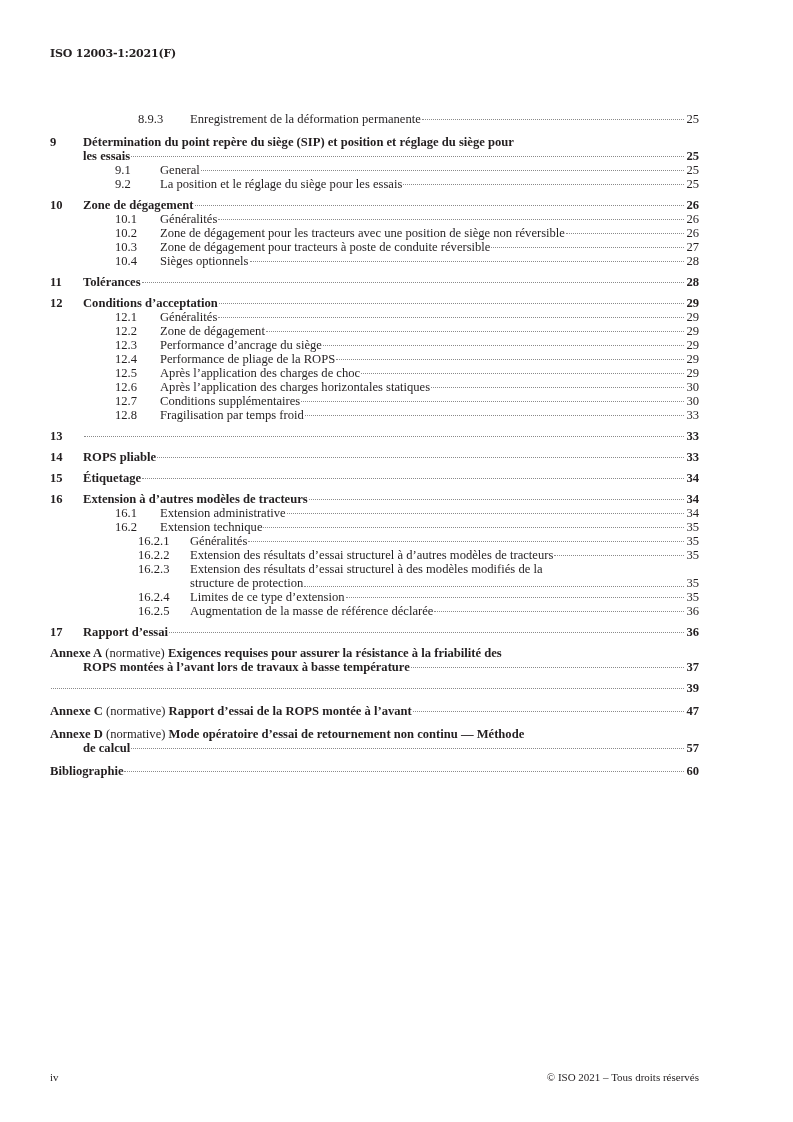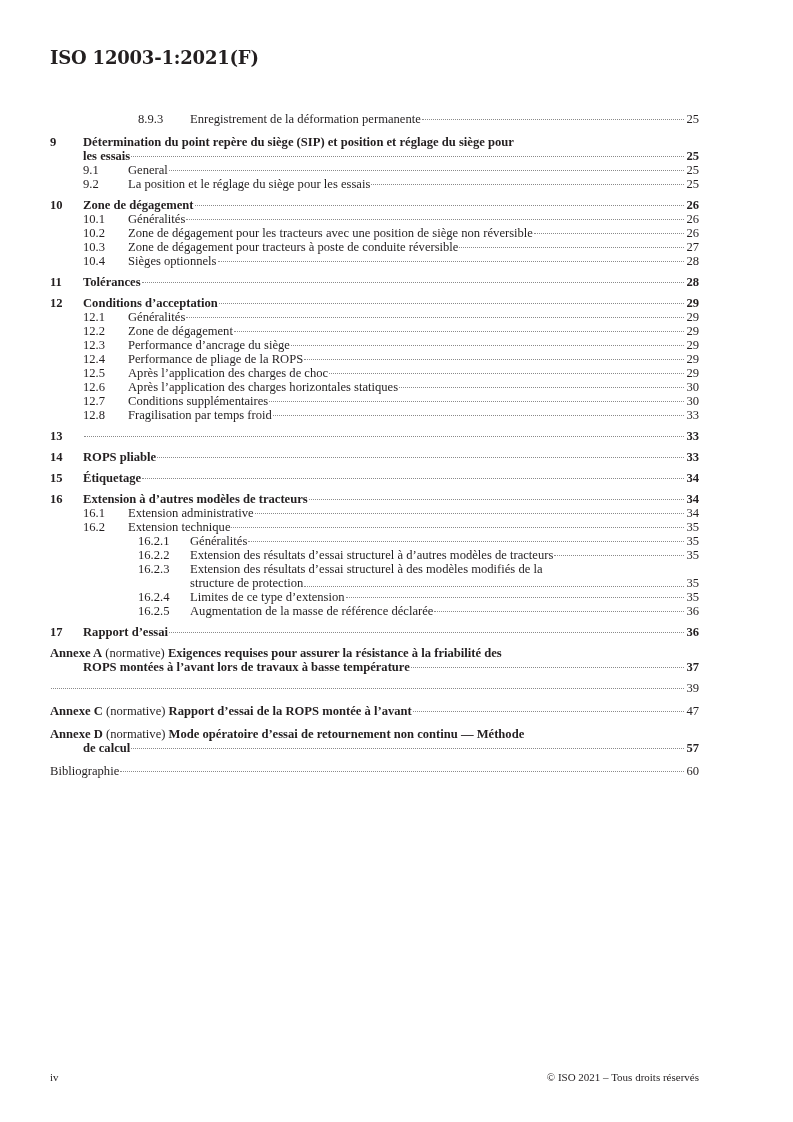--- a/index.html
+++ b/index.html
@@ -3,44 +3,44 @@
   <meta charset="utf-8">
   <style>
     html, body { margin: 0; padding: 0; background: #ffffff; }
     body {
       width: 793px; height: 1122px; position: relative; overflow: hidden;
       font-family: "DejaVu Serif", "Liberation Serif", serif;
       color: #231f20;
     }
     .header {
       position: absolute; left: 50px; top: 47px;
-      font-family: "DejaVu Serif", serif; font-weight: bold; font-size: 18px;
+      font-family: "DejaVu Serif", serif; font-weight: bold; font-size: 11px;
       letter-spacing: -0.2px;
     }
     .toc {
       position: absolute; left: 50px; top: 112px; width: 649px;
       font-family: "Liberation Serif", serif; font-size: 12.6px;
     }
     .row {
       display: flex; align-items: baseline; line-height: 14px; height: 14px;
       position: relative;
     }
     .row .num { flex: 0 0 auto; }
     .row .txt { flex: 0 1 auto; white-space: nowrap; }
     .row .dots {
       flex: 1 1 auto; border-bottom: 1px dotted #8a8a8a; margin: 0 1px 0 1px;
       position: relative; top: -3px; min-width: 8px;
     }
     .row .pg { flex: 0 0 auto; text-align: right; min-width: 14px; }
     .lvl0 .num { width: 33px; font-weight: bold; }
     .lvl0 .txt, .lvl0 .pg { font-weight: bold; }
     .lvl0 { margin-top: 7px; }
-    .lvl0b { font-weight: normal; }
+    .lvl0b { font-weight: bold; }
     .lvl1 { padding-left: 33px; }
-    .lvl1 .num { width: 45px; }
+    .lvl1 .num { width: 45px; margin-left: 32px; }
     .lvl2 { padding-left: 88px; }
     .lvl2 .num { width: 52px; }
     .ind0 { padding-left: 33px; }
     .ind2 { padding-left: 140px; align-items: flex-end; }
     .ann .anx { font-weight: bold; }
     .ann .kind { font-weight: normal; }
     .ann .ttl { font-weight: bold; }
     .annc { padding-left: 33px; font-weight: bold; }
     .nodots { height: 14px; }
     .footer {

